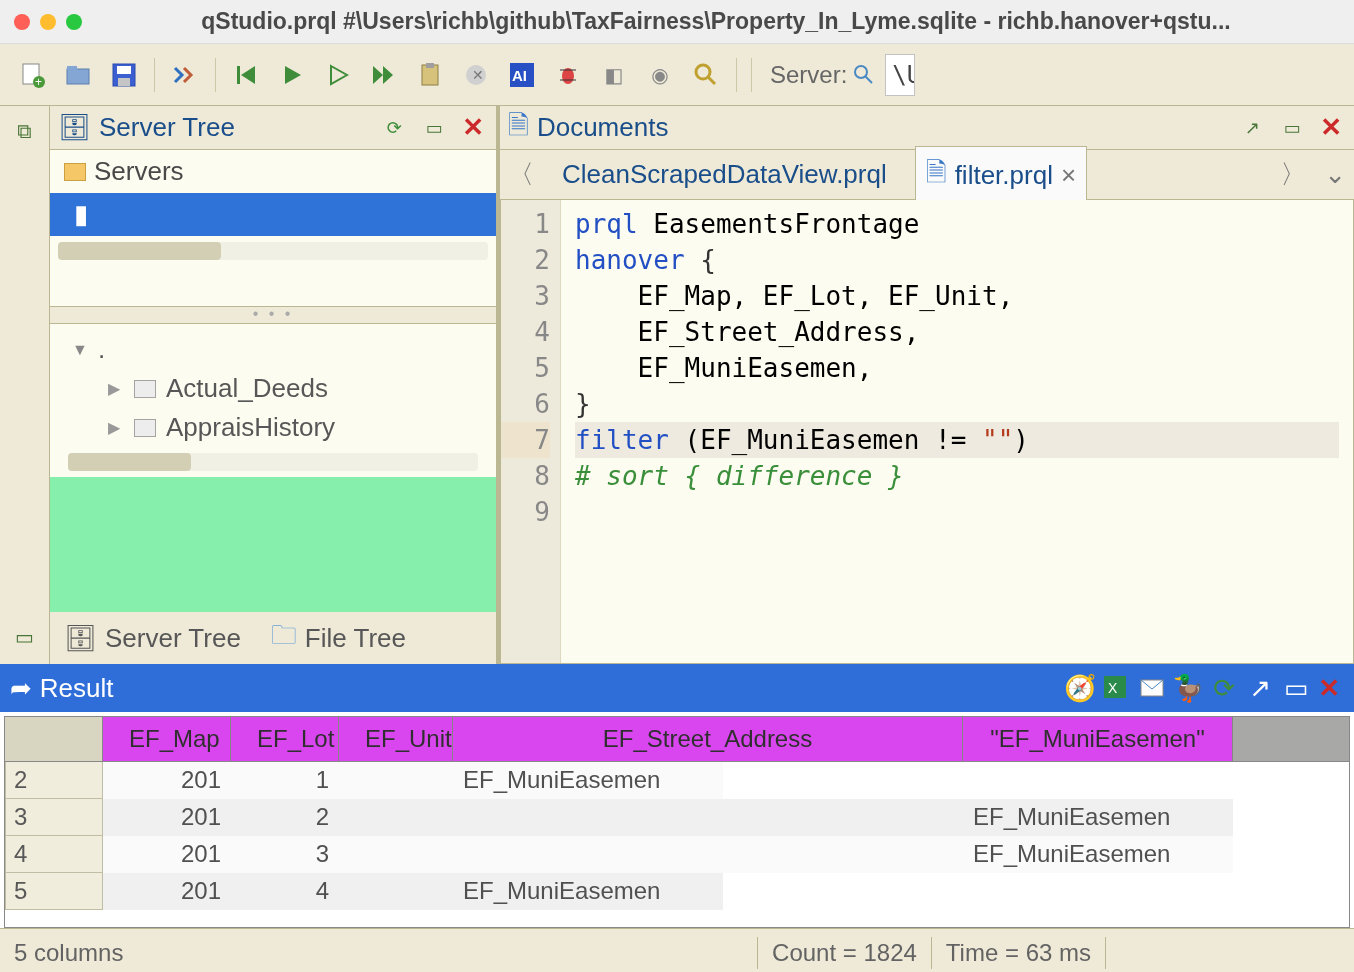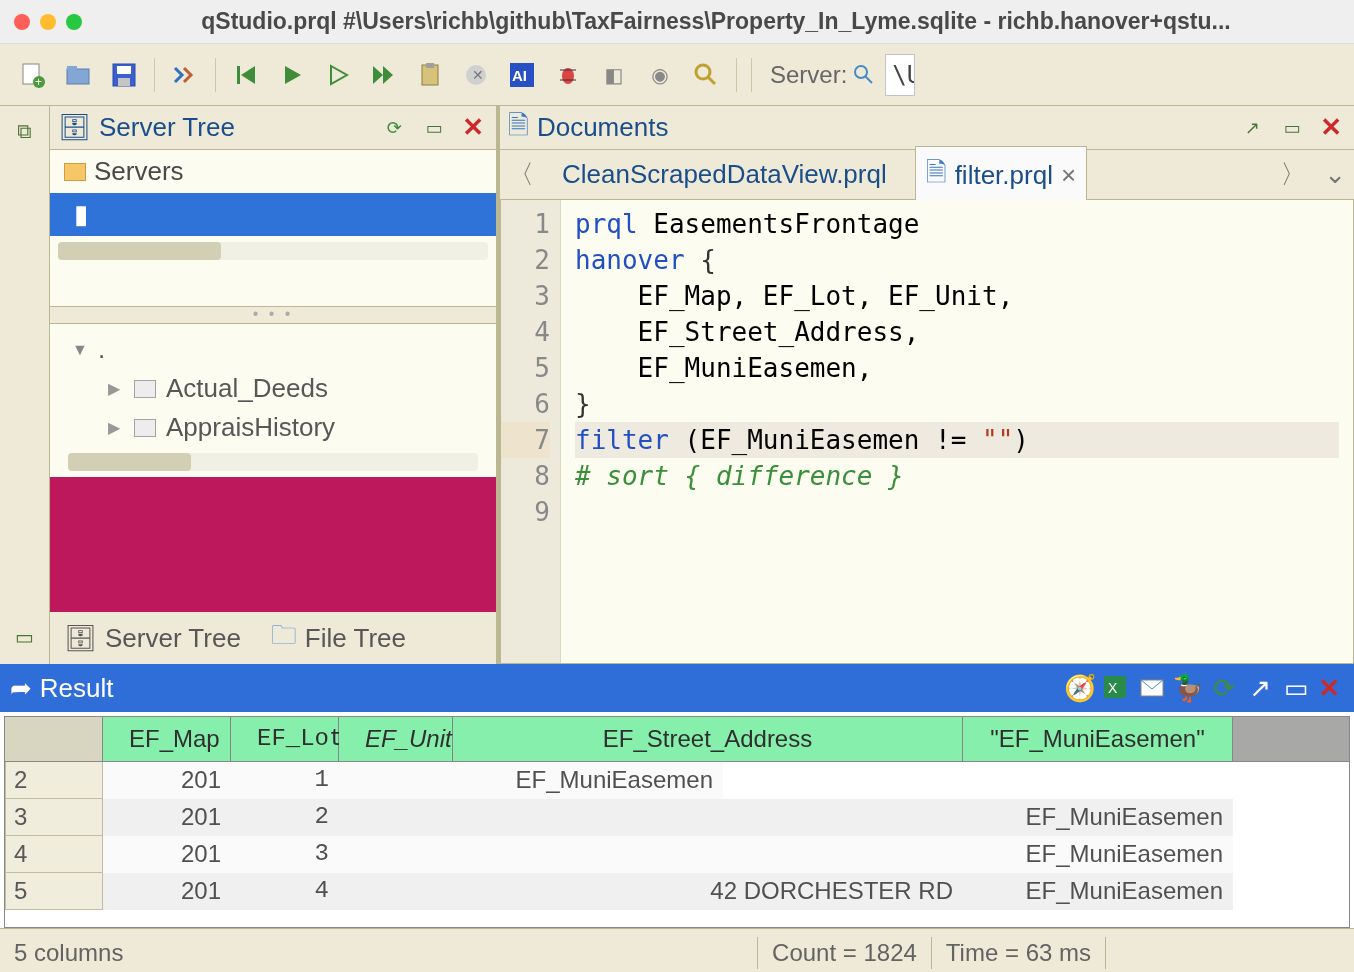--- a/index.html
+++ b/index.html
@@ -57,21 +57,21 @@
   .server-field { width: 30px; height: 42px; background:#fff; border:1px solid #c4c3c3; padding:0 6px; font-size:24px; font-family:monospace; color:#444; display:flex; align-items:center; overflow:hidden; margin-left:4px;}
   
   .main-split { display: flex; height: calc(972px - 44px - 62px - 48px - 260px); background:#eeead7;}
   .left-strip { width: 50px; background:#eeead7; border-right:1px solid #bcb793; display:flex; flex-direction:column; align-items:center; padding-top:8px; gap:6px;}
   .left-strip .tbtn { width:34px; height:34px; }
   .left-panel { width: 450px; display:flex; flex-direction:column; border-right:4px solid #bcb793;}
   .pane-header { height:44px; background:#eeead7; border-bottom:1px solid #bcb793; display:flex; align-items:center; padding:0 8px; gap:8px; color:#1a4e8a; font-size:26px;}
   .pane-header .spacer { flex:1; }
   .pane-header .tbtn { width:32px; height:32px; font-size:18px; }
   .close-x { color:#cc2a2a; font-weight:bold; font-size:26px; padding:0 4px;}
-  .tree-body { flex:1; background:#be185d; display:flex; flex-direction:column; overflow:hidden;}
+  .tree-body { flex:1; background:#86efac; display:flex; flex-direction:column; overflow:hidden;}
   .servers-header { background:#fdfcf0; padding:6px 14px; font-size:26px; color:#494949; display:flex; align-items:center; gap:8px;}
   .folder-icon { width:22px; height:18px; background:#f5c767; border:1px solid #caa043; display:inline-block;}
   .sel-node { background:#2f72d8; color:#fff; padding:6px 24px; font-size:26px; display:flex; align-items:center; gap:8px; white-space:nowrap; overflow:hidden;}
   .tree-scroll-area { height: 70px; background:#fdfcf0;}
   .hscroll { height: 18px; margin: 6px 8px 4px 8px; background:#f1f0e4; border-radius: 4px; position: relative; }
   .hscroll .thumb { position:absolute; left:0; top:0; height:100%; width:38%; background:#d2cfb5; border-radius:4px;}
   .tree-splitter { height:18px; background:#eeead7; border-top:1px solid #bcb793; border-bottom:1px solid #bcb793; position:relative;}
   .tree-splitter::after { content:"• • •"; position:absolute; left:50%; top:-2px; transform:translateX(-50%); color:#aaa; letter-spacing:3px; font-size:16px;}
   .subtree { background:#fdfcf0; padding:6px 10px 2px 10px; font-size:26px; color:#575757; }
   .subtree .row { display:flex; align-items:center; gap:10px; padding:4px 0 4px 12px;}
@@ -96,29 +96,29 @@
   .hl-line { background:#eeeadf; display:inline-block; width:100%; }
 
   .result-header { height:48px; background:#2f6ed8; color:#fff; display:flex; align-items:center; padding:0 10px; font-size:26px;}
   .result-header .spacer { flex:1; }
   .rh-icon { width:28px; height:28px; margin:0 4px; display:flex; align-items:center; justify-content:center;}
   .rh-icon svg { width:24px; height:24px;}
   
   .results-area { height:212px; background:#fff; border:1px solid #888; margin:4px 4px 0 4px; display:flex; flex-direction:column; overflow:hidden;}
   .result-table { flex:1; overflow:hidden;}
   .rt-head { display:flex; background:#a8a8a7; color:#302f2f; font-size:24px; font-weight:400; border-bottom:1px solid #888;}
-  .rt-head .cell { border-right:1px solid #878686; padding:8px 26px; text-align:center; background:#86efac;}
+  .rt-head .cell { border-right:1px solid #878686; padding:8px 26px; text-align:center; background:#d946ef;}
   .rt-head .corner { width:98px; background:#d8d5c1; border-right:1px solid #888;}
   .rt-row { display:flex; font-size:24px;}
   .rt-row .rowhdr { width:98px; background:#f0eddc; border:1px solid #c0bda4; border-top:none; padding:4px 8px; color:#595858;}
   .rt-row .cell { padding:4px 10px; color:#505050;}
   .rt-row.even .cell { background:#fafafa; }
   .rt-row.odd .cell { background:#f0f0f0; }
-  .c1 { width:128px; text-align:right;} .c2 { width:108px; text-align:right;font-family:Liberation Mono, monospace;} .c3 { width:114px; text-align:right;font-style:italic;}
-  .c4 { width:510px; text-align:right;} .c5 { width:270px; text-align:right;}
+  .c1 { width:128px; text-align:right;} .c2 { width:108px; text-align:right;} .c3 { width:114px; text-align:right;}
+  .c4 { width:510px; text-align:right;} .c5 { width:270px; }
   
   .status-bar { height:48px; background:#eeead7; border-top:1px solid #bcb793; display:flex; align-items:center; padding:0 14px; font-size:24px; color:#636363;}
   .status-bar .spacer { flex:1;}
   .status-sep { width:1px; height:32px; background:#bcb793; margin:0 14px;}
 </style>
 </head>
 <body>
 
 <div class="titlebar">
   <div class="traffic">
@@ -393,21 +393,20 @@
           <div class="cell c2">3</div>
           <div class="cell c3"></div>
           <div class="cell c4"></div>
           <div class="cell c5">EF_MuniEasemen</div>
         </div>
         <div class="rt-row odd">
           <div class="rowhdr">5</div>
           <div class="cell c1">201</div>
           <div class="cell c2">4</div>
           <div class="cell c3"></div>
-          <div class="cell c4">42 DORCHESTER RD</div>
           <div class="cell c5">EF_MuniEasemen</div>
         </div>
       </div>
   </div>
 </div>
 
 <div class="status-bar">
   <span>5 columns</span>
   <div class="spacer"></div>
   <div class="status-sep"></div>

